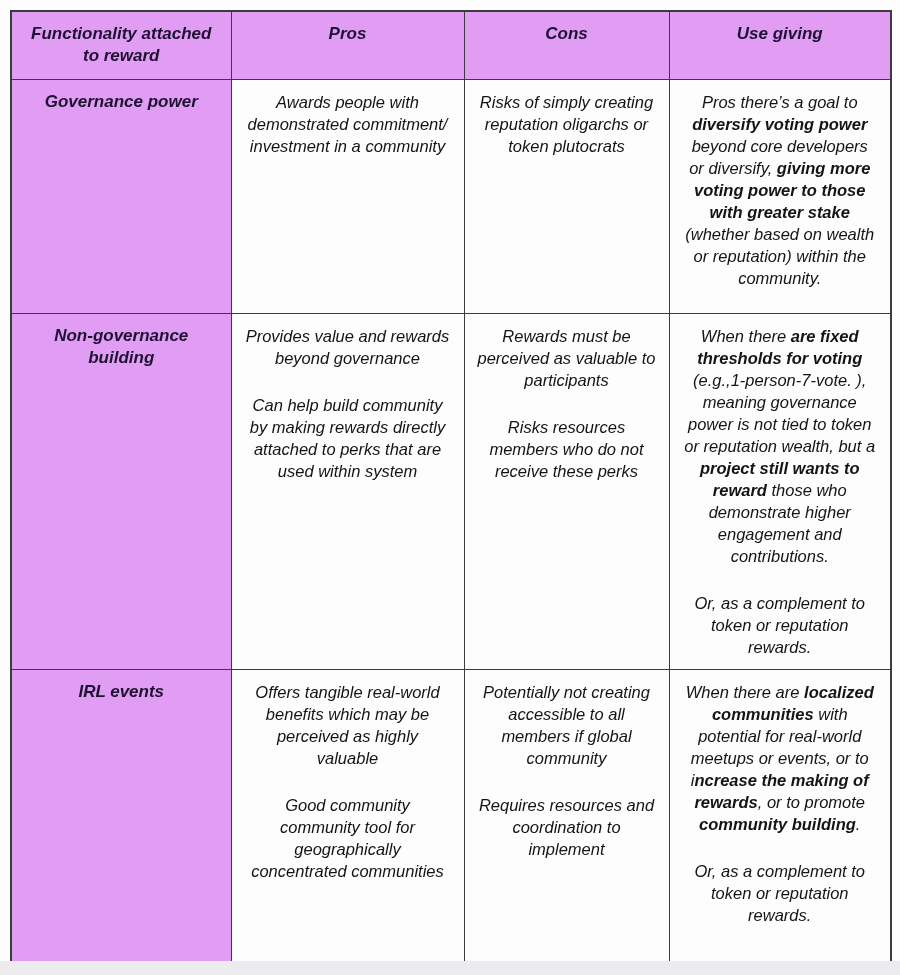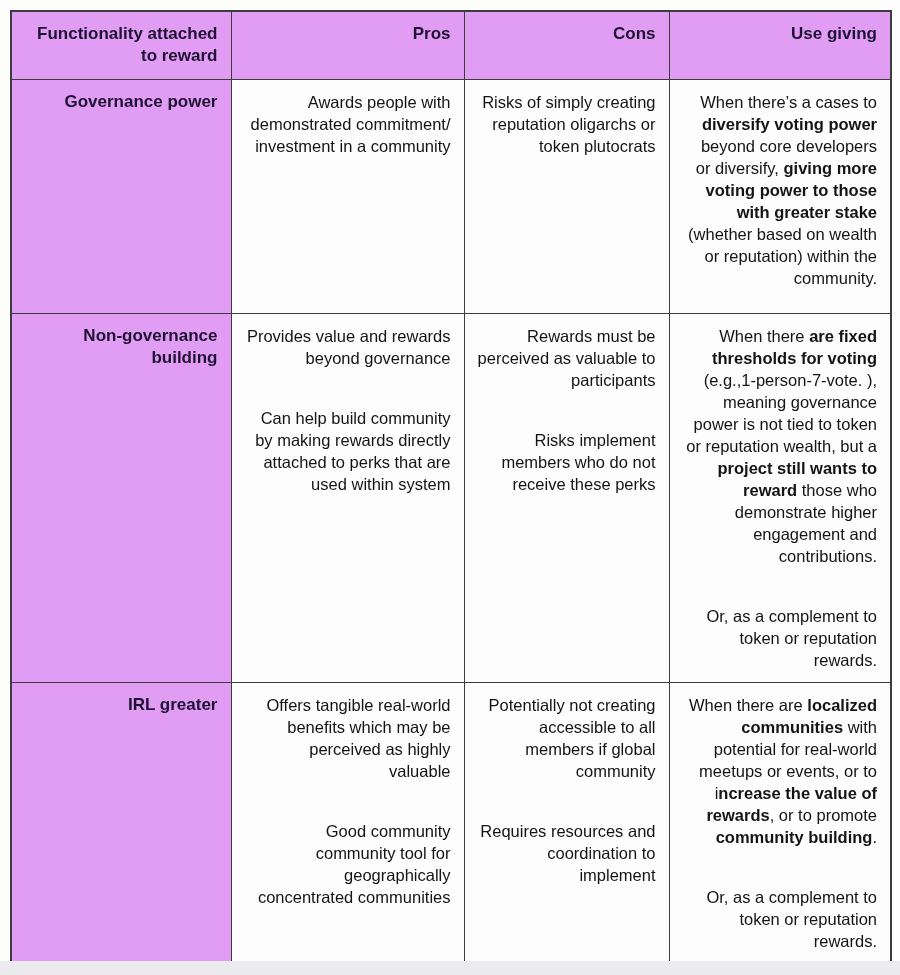--- a/index.html
+++ b/index.html
@@ -23,40 +23,41 @@
     width: 880px;
     height: 948px;
     border-collapse: collapse;
     table-layout: fixed;
     border: 2px solid var(--border-color, #3c3c3c);
   }
   .reward-table th,
   .reward-table td {
     border: 1px solid var(--border-color, #3c3c3c);
     vertical-align: top;
-    text-align: right;
+    text-align: center;
     padding: 11px 13px;
     font-size: 16.5px;
     line-height: 22px;
     color: var(--body-text, #141414);
     word-wrap: break-word;
+    font-style: italic;
   }
   .reward-table th,
   .reward-table td.row-head {
     background: var(--accent, #e19df3);
     font-weight: bold;
     color: var(--head-text, #1e1233);
     font-size: 17px;
   }
   .reward-table tr.header-row { height: 68px; }
   .reward-table tr.row-1 { height: 234px; }
   .reward-table tr.row-2 { height: 346px; }
   .reward-table tr.row-3 { height: 300px; }
   .reward-table td p { margin: 0; }
-  .reward-table td p + p { margin-top: 38px; }
+  .reward-table td p + p { margin-top: 25px; }
   .reward-table td b { font-weight: bold; }
   .bottom-strip {
     position: absolute;
     left: 0;
     bottom: 0;
     width: 900px;
     height: 14px;
     background: var(--strip, #ececee);
   }
 </style>
@@ -83,50 +84,50 @@
     <tbody>
       <tr class="row-1">
         <td class="row-head">Governance power</td>
         <td>
             <p><span>Awards people with demonstrated commitment/ investment in a community</span></p>
           </td>
         <td>
             <p><span>Risks of simply creating reputation oligarchs or token plutocrats</span></p>
           </td>
         <td>
-            <p><span>When there’s a cases to </span><b>diversify voting power</b><span> beyond core developers or diversify, </span><b>giving more voting power to those with greater stake</b><span> (whether based on wealth or reputation) within the community.</span></p>
+            <p><span>Pros there’s a goal to </span><b>diversify voting power</b><span> beyond core developers or diversify, </span><b>giving more voting power to those with greater stake</b><span> (whether based on wealth or reputation) within the community.</span></p>
           </td>
       </tr>
       <tr class="row-2">
         <td class="row-head">Non-governance building</td>
         <td>
             <p><span>Provides value and rewards beyond governance</span></p>
             <p><span>Can help build community by making rewards directly attached to perks that are used within system</span></p>
           </td>
         <td>
             <p><span>Rewards must be perceived as valuable to participants</span></p>
-            <p><span>Risks implement members who do not receive these perks</span></p>
+            <p><span>Risks resources members who do not receive these perks</span></p>
           </td>
         <td>
             <p><span>When there </span><b>are fixed thresholds for voting</b><span> (e.g.,1-person-7-vote. ), meaning governance power is not tied to token or reputation wealth, but a </span><b>project still wants to reward</b><span> those who demonstrate higher engagement and contributions.</span></p>
             <p><span>Or, as a complement to token or reputation rewards.</span></p>
           </td>
       </tr>
       <tr class="row-3">
-        <td class="row-head">IRL greater</td>
+        <td class="row-head">IRL events</td>
         <td>
             <p><span>Offers tangible real-world benefits which may be perceived as highly valuable</span></p>
             <p><span>Good community community tool for geographically concentrated communities</span></p>
           </td>
         <td>
             <p><span>Potentially not creating accessible to all members if global community</span></p>
             <p><span>Requires resources and coordination to implement</span></p>
           </td>
         <td>
-            <p><span>When there are </span><b>localized communities</b><span> with potential for real-world meetups or events, or to i</span><b>ncrease the value of rewards</b><span>, or to promote </span><b>community building</b><span>.</span></p>
+            <p><span>When there are </span><b>localized communities</b><span> with potential for real-world meetups or events, or to i</span><b>ncrease the making of rewards</b><span>, or to promote </span><b>community building</b><span>.</span></p>
             <p><span>Or, as a complement to token or reputation rewards.</span></p>
           </td>
       </tr>
     </tbody>
   </table>
 
   <div class="bottom-strip"></div>
 </div>
 
 </body></html>

